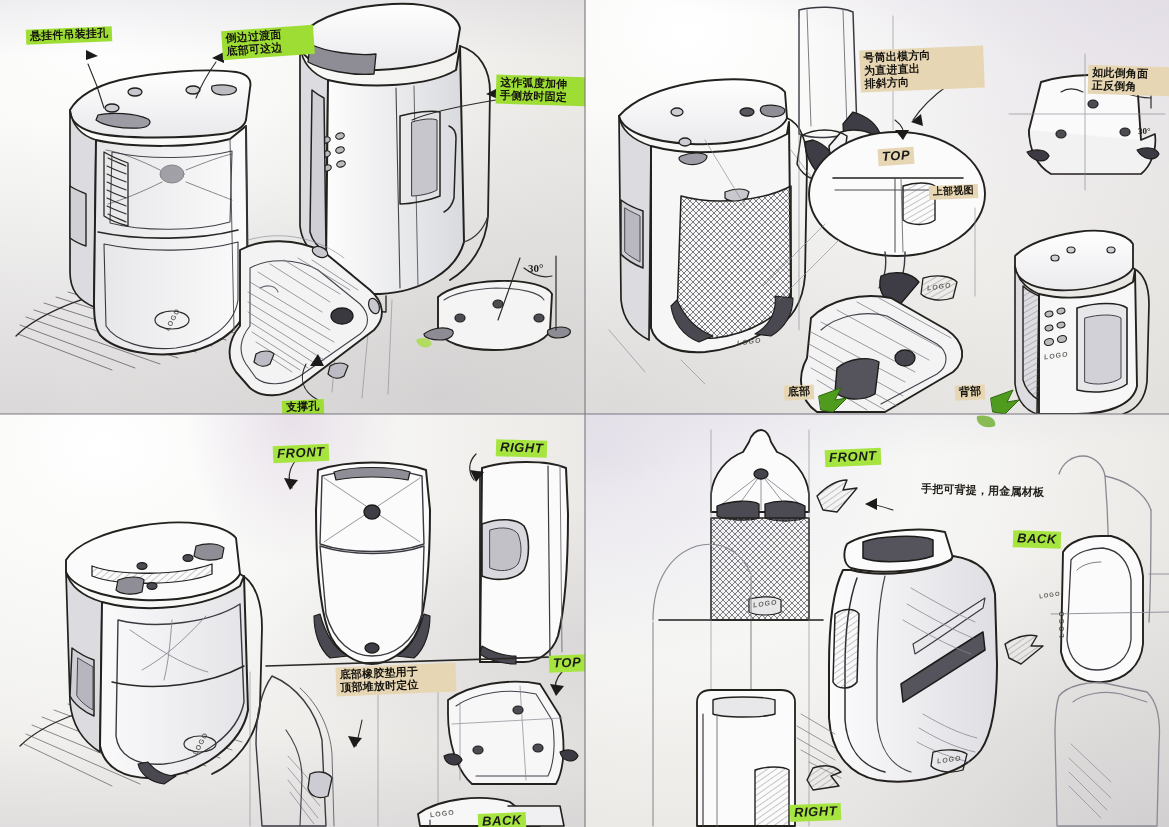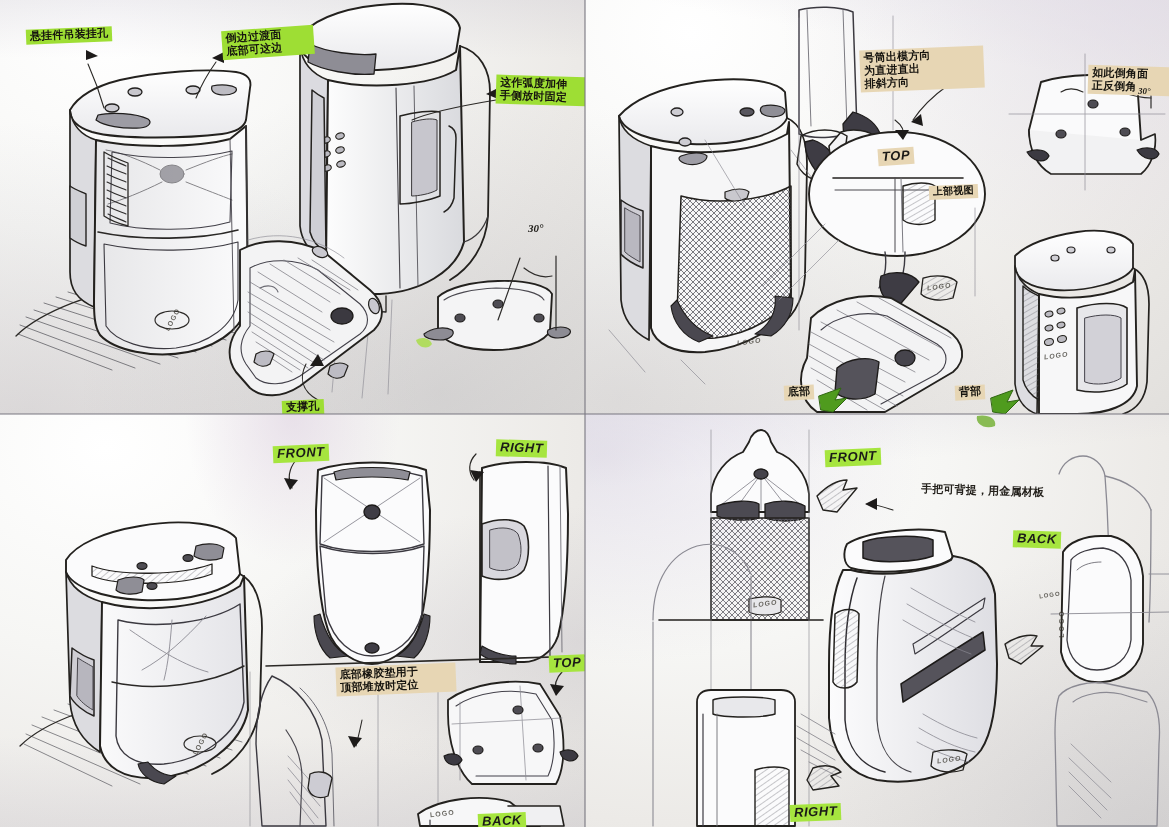--- a/index.html
+++ b/index.html
@@ -62,22 +62,22 @@
     letter-spacing:.6px;
   }
   .chip.cjk{font-size:11px;font-weight:700;}
   .chip.cjk.sm{font-size:10px;}
   .chip.two{line-height:1.18;white-space:normal;}
   .chip.skew{transform:rotate(-2.4deg);}
   .chip.skew2{transform:rotate(-4deg);}
   .chip.skew3{transform:rotate(1.8deg);}
   .chip.plain{background:transparent;color:#24211c;font-size:10px;font-weight:700;}
   .deg{
-    position:absolute;font-size:11px;font-style:italic;font-weight:700;
-    color:#1d1b17;font-family:"Liberation Serif",serif;
+    position:absolute;font-size:11px;font-weight:700;
+    color:#1d1b17;font-family:"Liberation Serif",serif;margin-top:40px;
   }
   .logo{
     position:absolute;font-size:7px;font-weight:700;letter-spacing:1px;
     color:#3a372f;font-family:"Liberation Sans",sans-serif;opacity:.75;
   }
   .logo.rot{transform:rotate(-62deg);}
   .logo.sk{transform:rotate(-7deg) skewX(-10deg);}
   .seam-v{position:absolute;top:0;bottom:0;width:2px;background:rgba(120,118,128,.55);}
   .seam-h{position:absolute;left:0;right:0;height:2px;background:rgba(120,118,128,.5);}
 </style>

